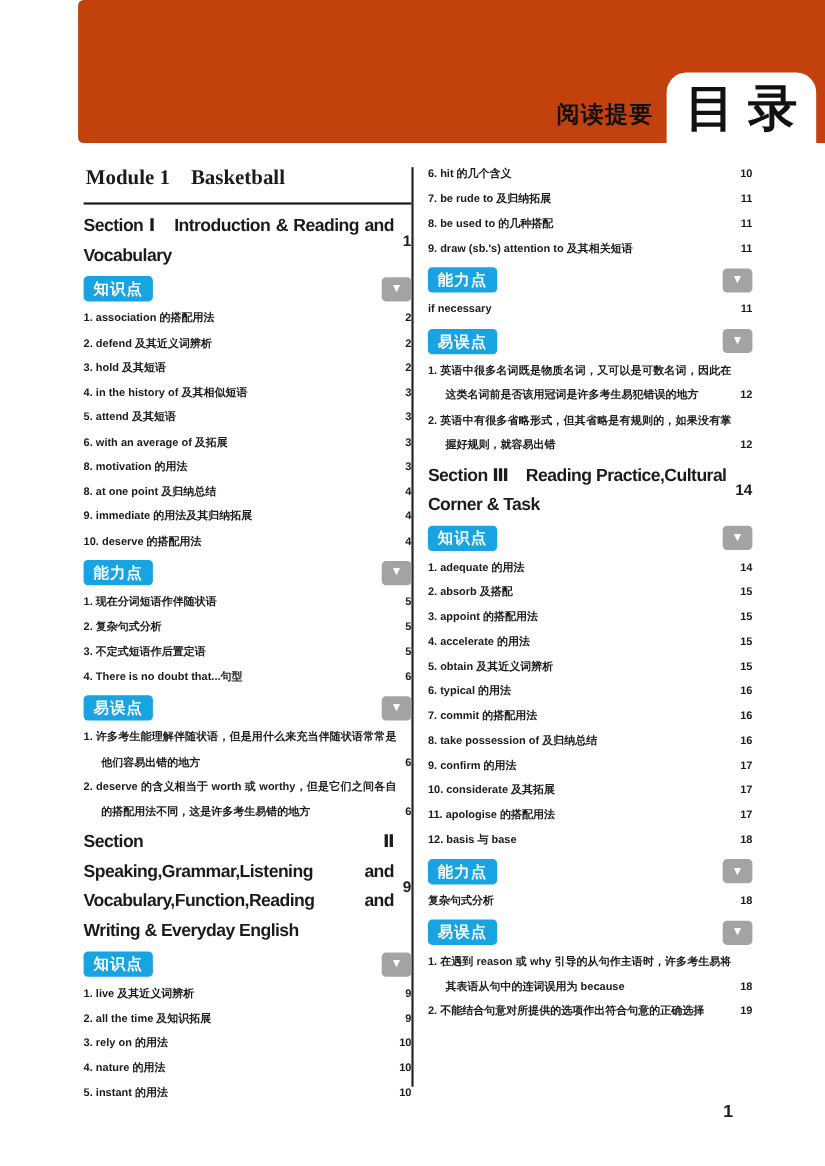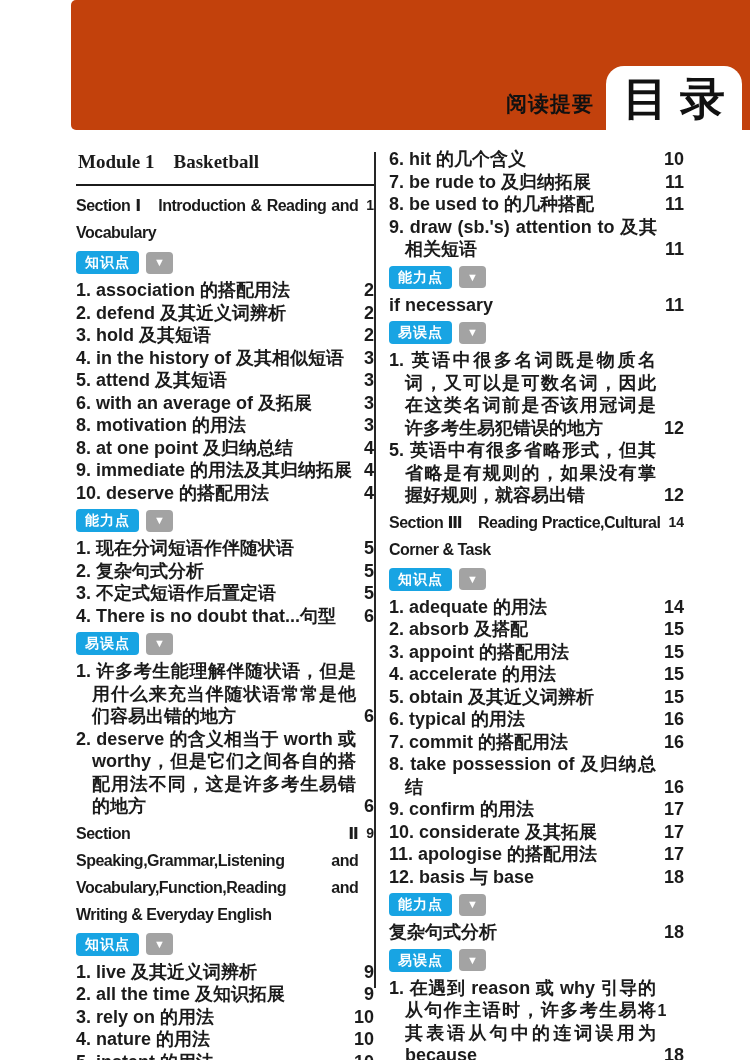--- a/index.html
+++ b/index.html
@@ -34,39 +34,39 @@
   .col-left{left:76px;width:298px;}
   .col-right{left:389px;width:295px;}
   .divider{position:absolute;left:374px;top:152px;width:2px;height:836px;background:#262626;}
 
   .module-title{
     font-family:"Liberation Serif","DejaVu Serif",serif;
     font-weight:700;font-size:19px;line-height:24px;margin:2px 0 10px 2px;
   }
   .rule{border-top:2px solid #1b1b1b;height:0;margin:0 0 6px 0;}
 
-  .section-row{display:flex;align-items:flex-start;margin:2px 0 4px 0;}
+  .section-row{display:flex;align-items:center;margin:2px 0 4px 0;}
   .section-text{
     flex:1;font-size:16px;font-weight:700;line-height:27px;
     letter-spacing:-0.5px;text-align:justify;
   }
   .section-page{font-size:14px;font-weight:700;line-height:27px;margin-left:8px;}
 
-  .badge-row{display:flex;align-items:center;gap:7px;margin:5px 0;}
+  .badge-row{display:flex;align-items:center;gap:7px;margin:5px 0;justify-content:space-between;}
   .badge-pill{
     background:#18a4e3;color:#fff;font-size:14px;font-weight:700;
     line-height:1;padding:4px 9px 5px;border-radius:4px;letter-spacing:1px;
   }
   .badge-tri{
     width:27px;height:22px;background:#a3a3a3;border-radius:4px;color:#fff;
     display:flex;align-items:center;justify-content:center;
     font-size:11px;line-height:1;
   }
 
-  .toc-item{display:flex;align-items:flex-end;font-size:18px;font-weight:700;line-height:22.5px;}
+  .toc-item{display:flex;align-items:flex-end;font-size:10px;font-weight:700;line-height:22.5px;}
   .toc-item-text{flex:1;padding-left:16px;text-indent:-16px;text-align:justify;}
   .toc-item-page{margin-left:8px;white-space:nowrap;}
 
   .footer-page{
     position:absolute;left:648px;top:1002px;width:28px;text-align:center;
     font-size:16px;font-weight:700;
   }
 </style>
 </head>
 <body>
@@ -221,21 +221,21 @@
       </div>
       <div class="badge-row">
         <span class="badge-pill">易误点</span>
         <span class="badge-tri">▼</span>
       </div>
       <div class="toc-item">
         <div class="toc-item-text">1. 英语中很多名词既是物质名词，又可以是可数名词，因此在这类名词前是否该用冠词是许多考生易犯错误的地方</div>
         <div class="toc-item-page">12</div>
       </div>
       <div class="toc-item">
-        <div class="toc-item-text">5. 英语中有很多省略形式，但其省略是有规则的，如果没有掌握好规则，就容易出错</div>
+        <div class="toc-item-text">2. 英语中有很多省略形式，但其省略是有规则的，如果没有掌握好规则，就容易出错</div>
         <div class="toc-item-page">12</div>
       </div>
       <div class="section-row">
         <div class="section-text">Section Ⅲ　Reading Practice,Cultural Corner &amp; Task</div>
         <div class="section-page">14</div>
       </div>
       <div class="badge-row">
         <span class="badge-pill">知识点</span>
         <span class="badge-tri">▼</span>
       </div>

